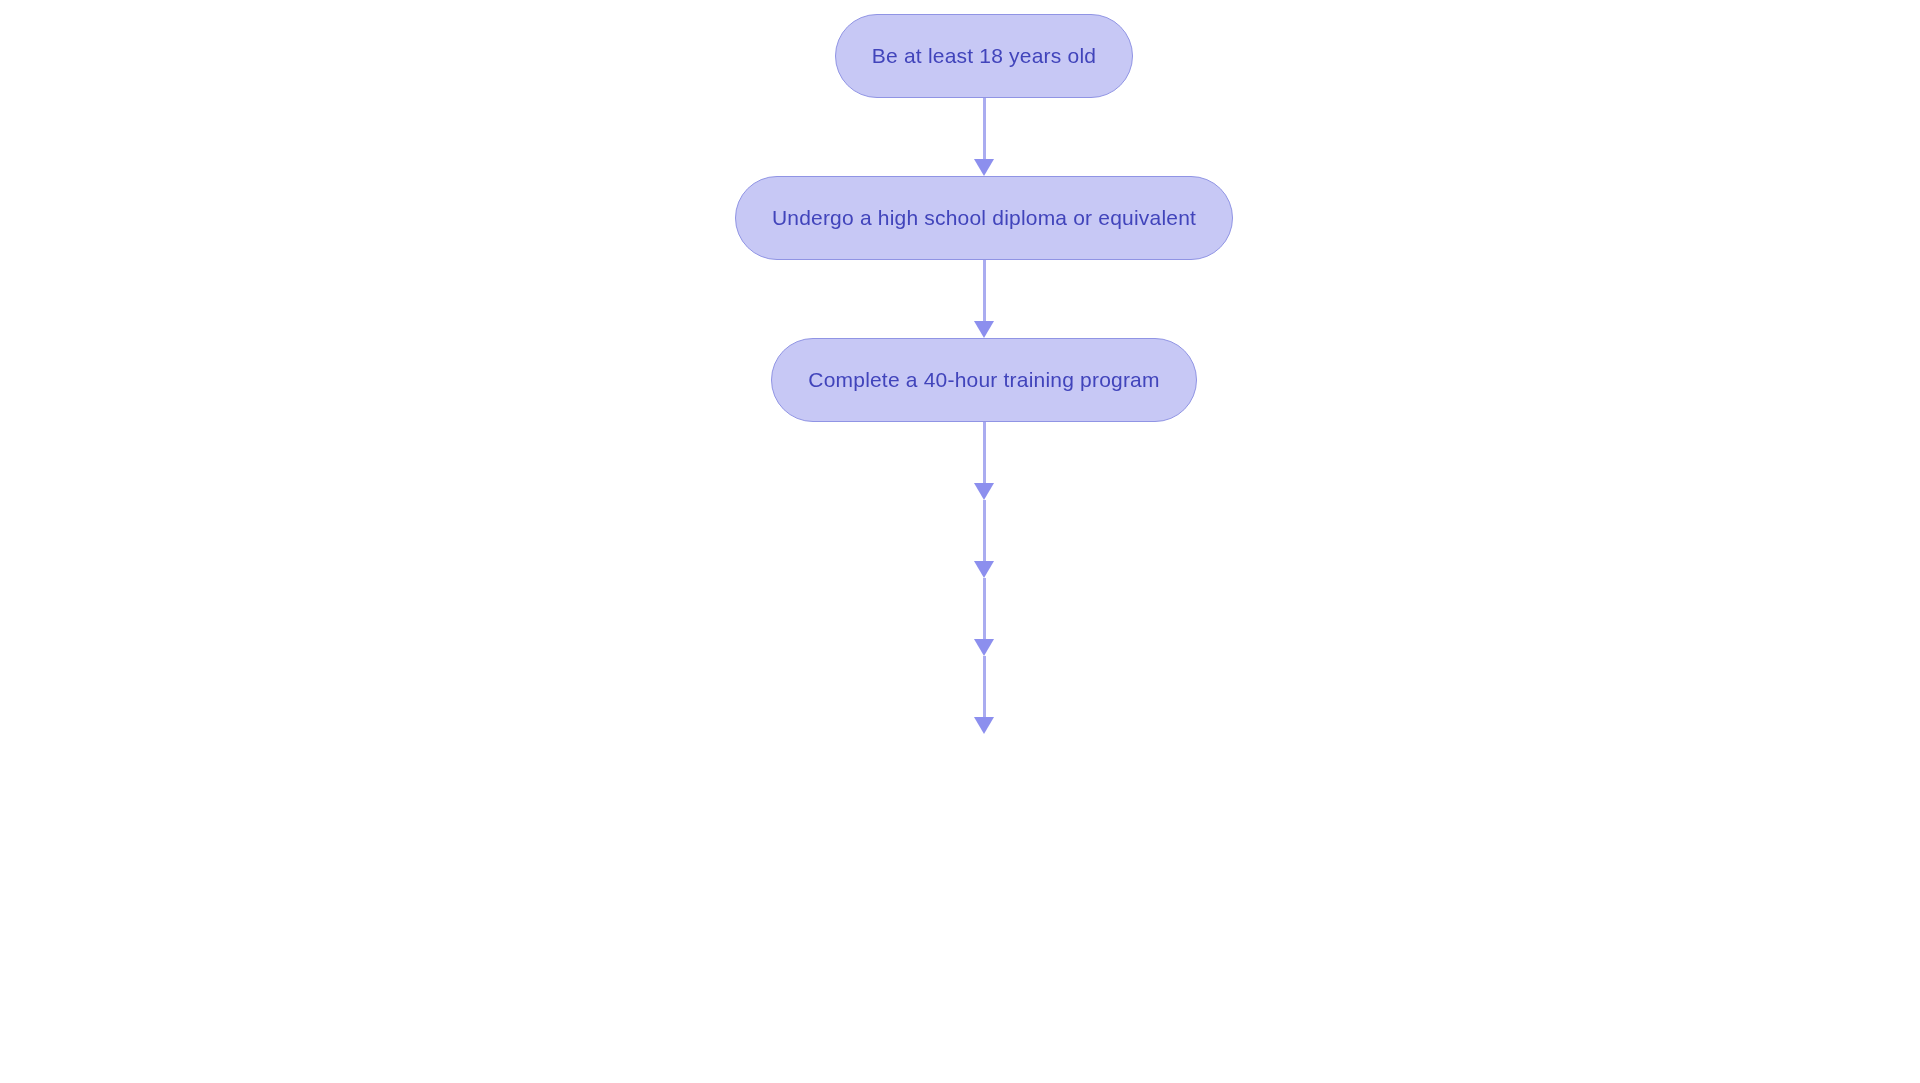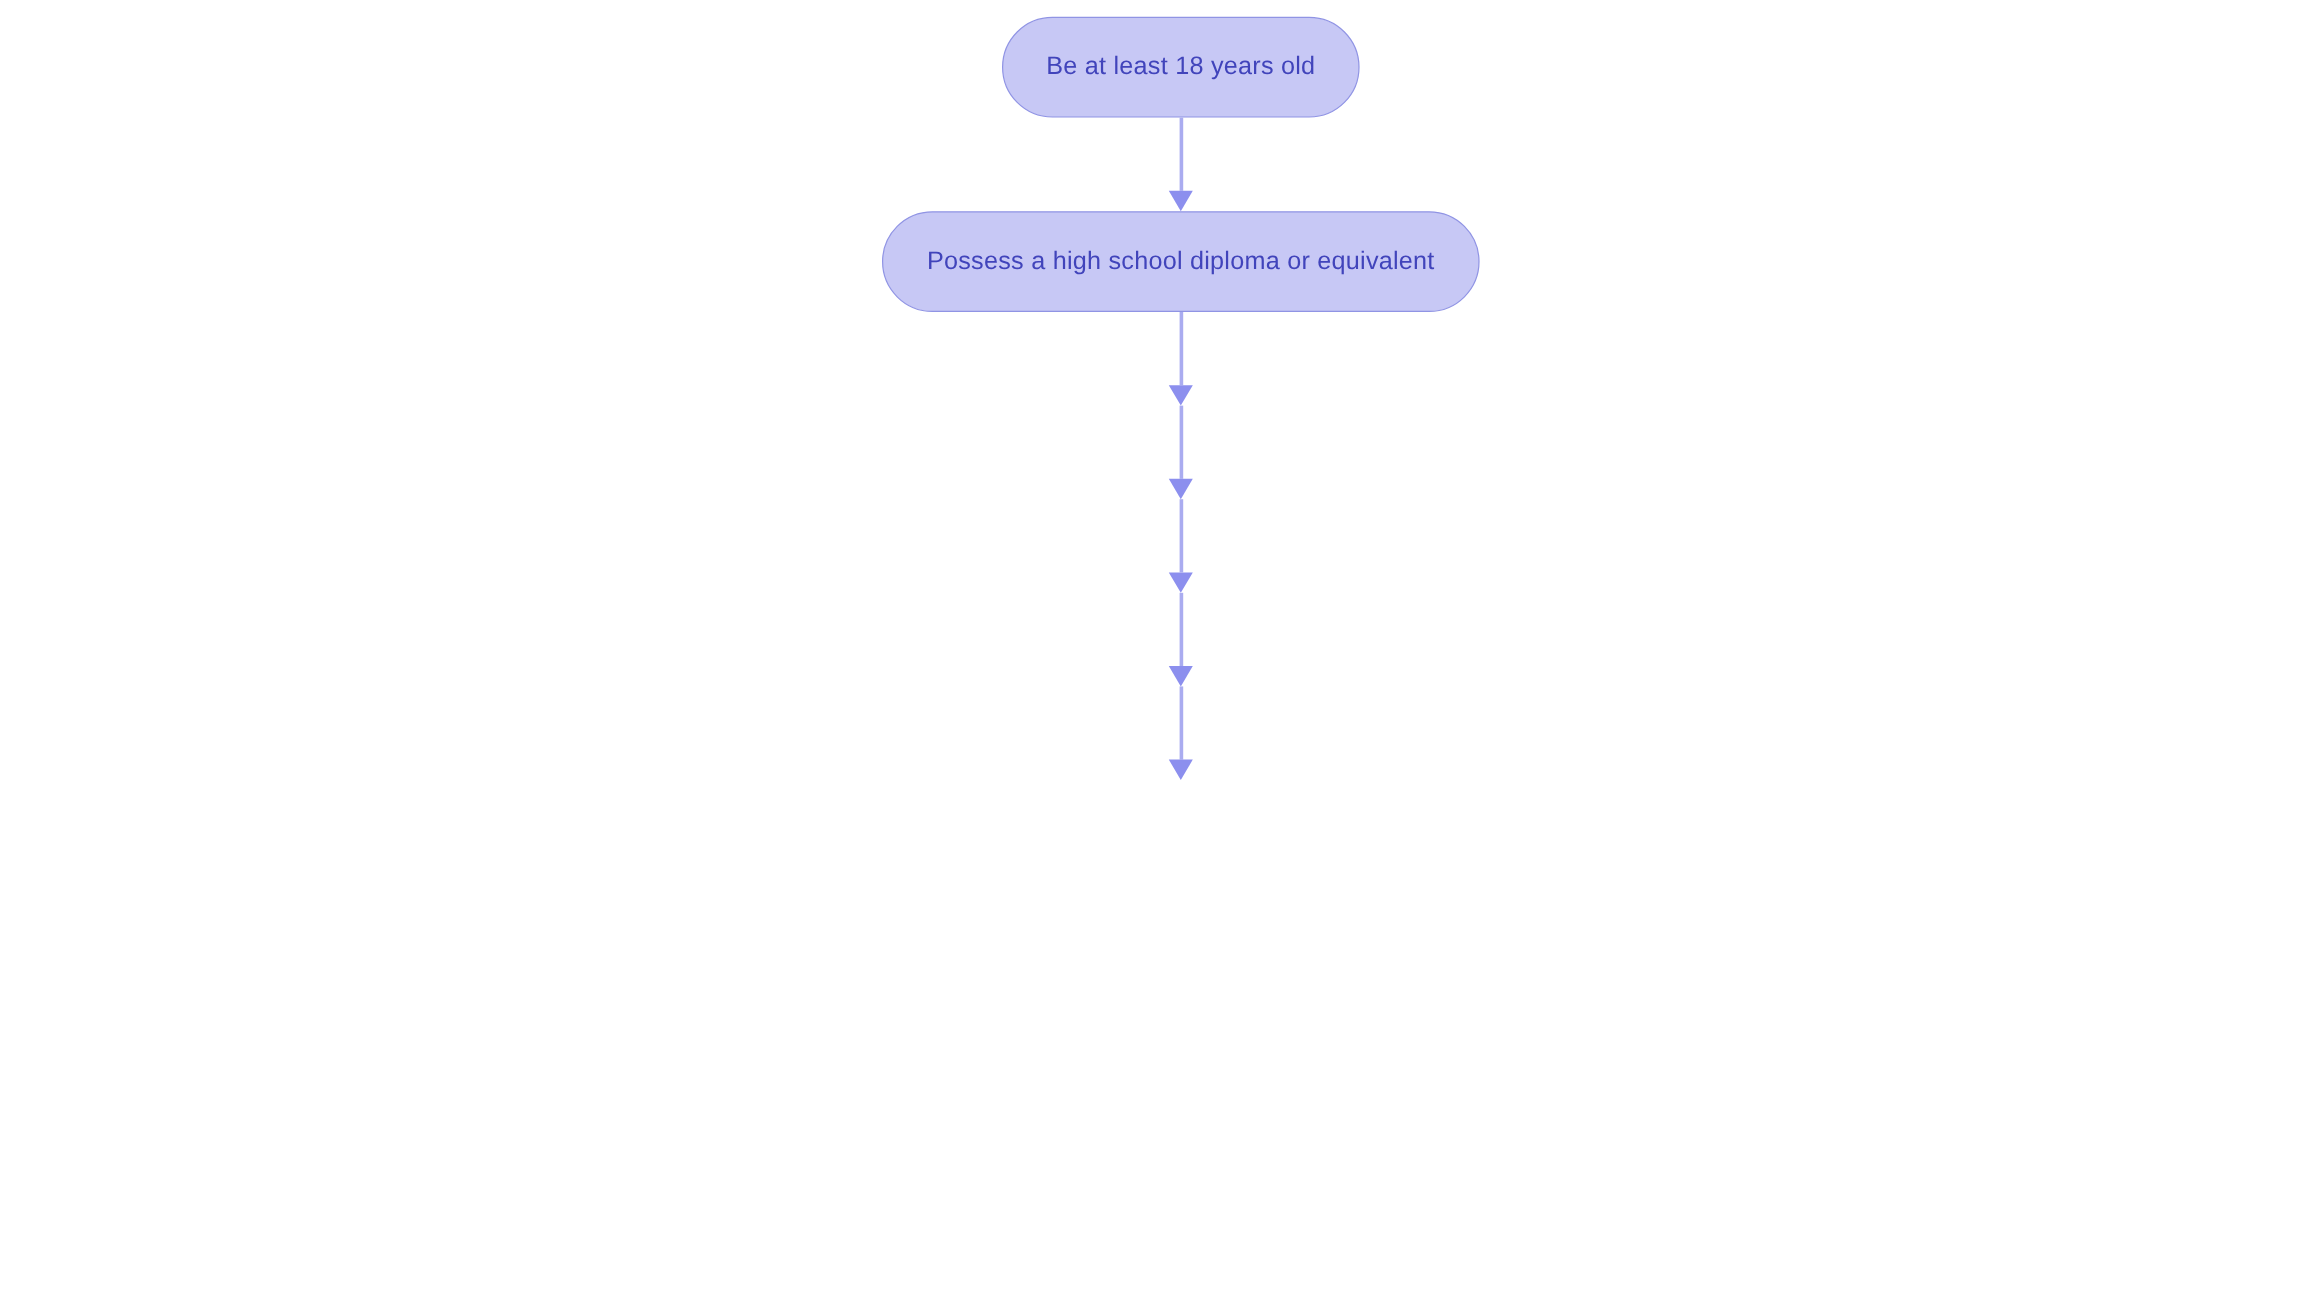--- a/index.html
+++ b/index.html
@@ -82,28 +82,31 @@
   <div class="node">
     <span>Be at least 18 years old</span>
   </div>
 
   <div class="arrow">
     <div class="arrow-line"></div>
     <div class="arrow-head"></div>
   </div>
 
   <div class="node">
-    <span>Possess a high school diploma or equivalent</span>
+    <span>Undergo a high school diploma or equivalent</span>
   </div>
 
   <div class="arrow">
     <div class="arrow-line"></div>
     <div class="arrow-head"></div>
   </div>
 
+  <div class="node">
+    <span>Complete a 40-hour training program</span>
+  </div>
 
   <div class="arrow">
     <div class="arrow-line"></div>
     <div class="arrow-head"></div>
   </div>
 
 
   <div class="arrow">
     <div class="arrow-line"></div>
     <div class="arrow-head"></div>

